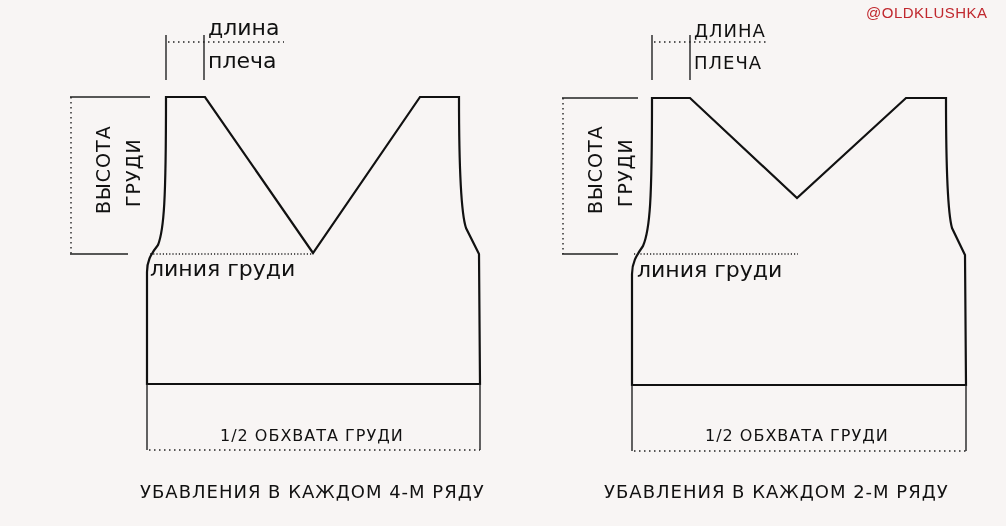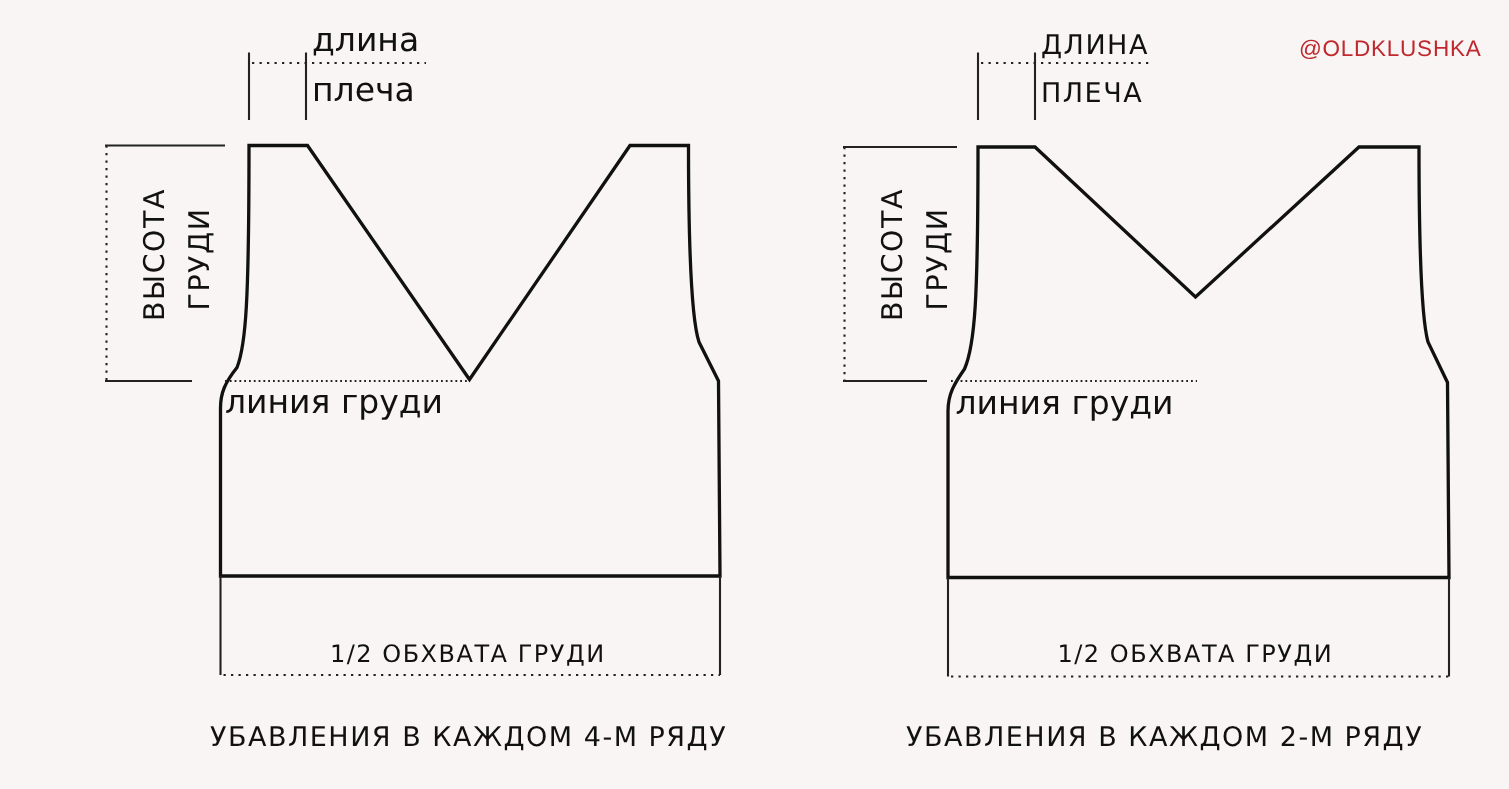--- a/index.html
+++ b/index.html
@@ -3,21 +3,21 @@
 <meta charset="utf-8">
 <style>
   html, body { margin:0; padding:0; }
   body { width:1006px; height:526px; background:#f8f5f4; position:relative; overflow:hidden;
          font-family:"DejaVu Sans","Liberation Sans",sans-serif; color:#111; }
   svg.diagram { position:absolute; left:0; top:0; }
   .lbl { position:absolute; white-space:nowrap; line-height:1; color:#111; }
   .lbl-lower { font-size:22px; }
   .lbl-caps { font-size:16px; letter-spacing:1px; }
   .lbl-vert { font-size:19px; letter-spacing:1px; transform-origin:left top; transform:rotate(-90deg); line-height:30px; }
-  .watermark { position:absolute; left:866px; top:24px; font-size:15px; letter-spacing:0.5px; font-family:"Liberation Sans",sans-serif; }
+  .watermark { position:absolute; left:866px; top:4px; font-size:15px; letter-spacing:0.5px; font-family:"Liberation Sans",sans-serif; }
 </style>
 </head>
 <body>
 
 <svg class="diagram" width="1006" height="526" viewBox="0 0 1006 526">
 
   <g fill="none" stroke="#111" stroke-width="2.2" stroke-linejoin="miter">
     <path d="M166,97 L205,97 L313,253 L420,97 L459,97
          C459,150 460,210 466,228 L479,254 L480,384 L147,384 L147,272
          C147,262 150,255 158,245 C164,230 166,200 166,97 Z"></path>

